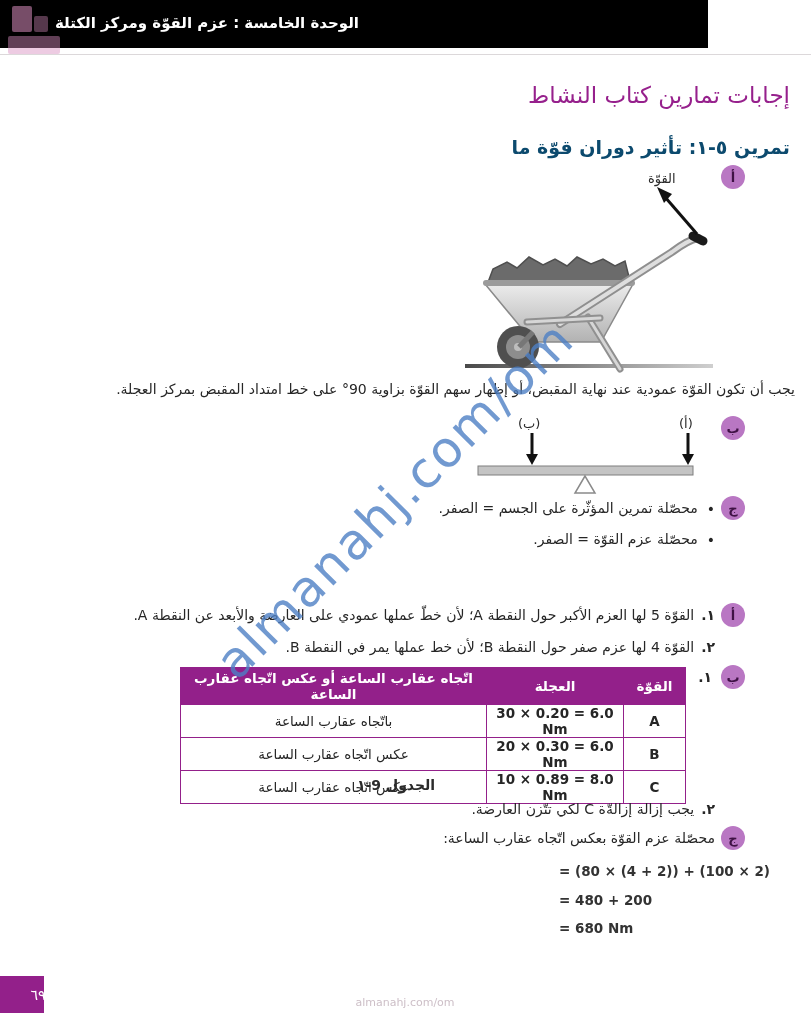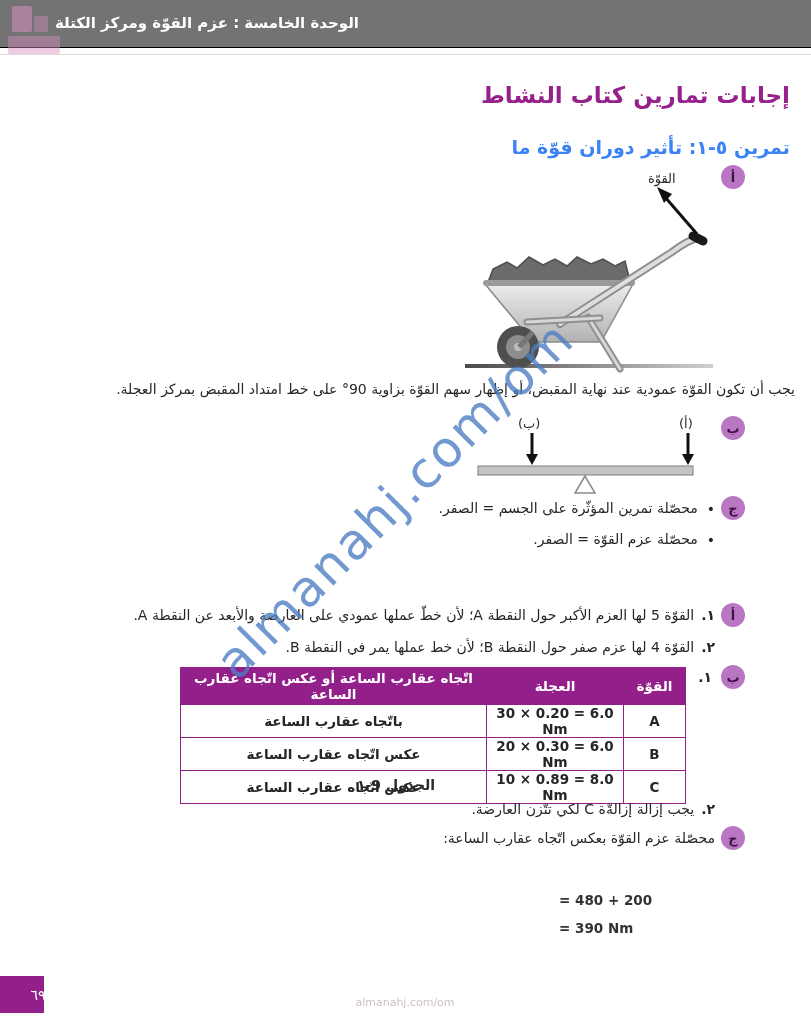--- a/index.html
+++ b/index.html
@@ -1,53 +1,53 @@
 <!DOCTYPE html>
 <html lang="ar"><head>
 <meta charset="utf-8">
 <style>
   * { margin:0; padding:0; box-sizing:border-box; }
   body { background:#ffffff; font-family:"DejaVu Sans", sans-serif; }
   .page { position:relative; width:811px; height:1024px; background:#fff; overflow:hidden; }
 
   
-  .unit-header { position:absolute; left:0; top:0; width:811px; height:48px;
-    background:#737373; border-bottom:1px solid #000000; }
+  .unit-header { position:absolute; left:0; top:0; width:708px; height:48px;
+    background:#000000; border-bottom:5px solid #000000; }
   .unit-header .unit-title { position:absolute; left:55px; top:14px; color:#fff;
     font-size:15px; font-weight:bold; direction:rtl; }
   .header-rule { position:absolute; left:0; top:54px; width:811px; height:1px; background:#dcd8da; }
 
   
   .logo-block { position:absolute; }
 
   
   .main-title { position:absolute; right:21px; top:82px; color:#96208c; font-size:23px;
-    font-weight:bold; direction:rtl; }
-  .sub-heading { position:absolute; right:21px; color:#3b82f6; font-size:19px;
+    font-weight:normal; direction:rtl; }
+  .sub-heading { position:absolute; right:21px; color:#0c4a6e; font-size:19px;
     font-weight:bold; direction:rtl; }
 
   
   .badge { position:absolute; width:24px; height:24px; border-radius:50%;
     background:#b977c3; color:#3f1245; font-size:13px; font-weight:bold;
     display:flex; align-items:center; justify-content:center; direction:rtl; }
 
   .rtl-text { position:absolute; direction:rtl; text-align:right; color:#262626; font-size:14px; }
   .rtl-line { display:flex; flex-direction:row; gap:7px; direction:rtl; }
   .num { font-weight:bold; }
 
   .fig-label { position:absolute; color:#2b2b2b; font-size:13px; direction:rtl; }
 
   
   .bullet-row { position:absolute; direction:rtl; display:flex; gap:9px; color:#262626; font-size:14px; }
   .bullet-marker { font-size:14px; line-height:1.3; }
 
   
   .moments-table-wrap { position:absolute; left:180px; top:667px; }
   table.moments { border-collapse:collapse; direction:rtl; }
-  table.moments th, table.moments td { border:1.6px solid #93208a;font-weight:bold; }
+  table.moments th, table.moments td { border:1.6px solid #93208a; }
   table.moments th { background:#93208a; color:#fff; font-size:13.5px; font-weight:bold;
     height:27px; padding:2px 8px; }
   table.moments td { background:#fff; height:27px; text-align:center; font-size:13.5px; color:#262626; }
   td.force-cell { width:62px; font-weight:bold; font-size:14px; }
   td.moment-cell { width:137px; direction:ltr; font-weight:bold; font-size:13px; }
   td.dir-cell { width:306px; }
   th.dir-head { width:306px; } th.moment-head { width:137px; } th.force-head { width:62px; }
   .table-caption { position:absolute; left:357px; top:777px; font-size:14px; font-weight:bold;
     color:#2b2b2b; direction:rtl; }
 
@@ -188,21 +188,22 @@
   <div class="table-caption">الجدول 9-١</div>
 
   <div class="rtl-text rtl-line" style="right:96px; top:801px;">
     <span class="num">٢.</span>
     <span>يجب إزالة إزالةّة C لكي تتّزن العارضة.</span>
   </div>
 
   <div class="badge" style="left:721px; top:826px;">ج</div>
   <div class="rtl-text" style="right:96px; top:830px;margin-left:40px;">محصّلة عزم القوّة بعكس اتّجاه عقارب الساعة:</div>
 
+  <div class="equation" style="top:863px;">= (80 × (4 + 2)) + (100 × 2)</div>
   <div class="equation" style="top:892px;text-align:center;">= 480 + 200</div>
-  <div class="equation" style="top:920px;">= 390 Nm</div>
+  <div class="equation" style="top:920px;">= 680 Nm</div>
 
   <div class="watermark">almanahj.com/om</div>
 
   <div class="page-number">٦٩</div>
   <div class="footer-site">almanahj.com/om</div>
 
 </div>
 
 </body></html>

